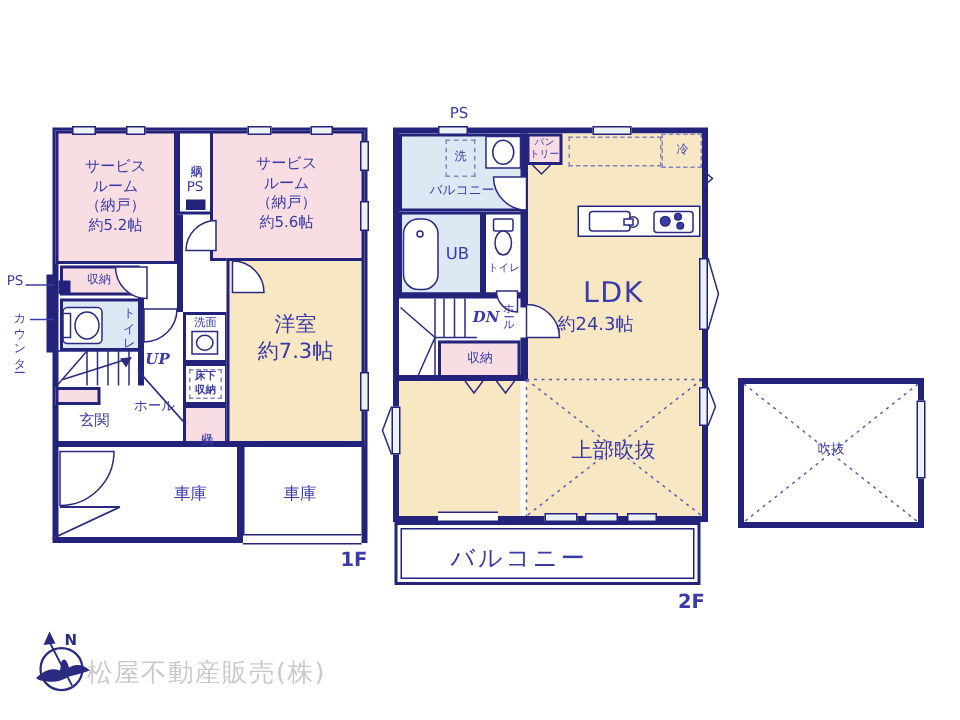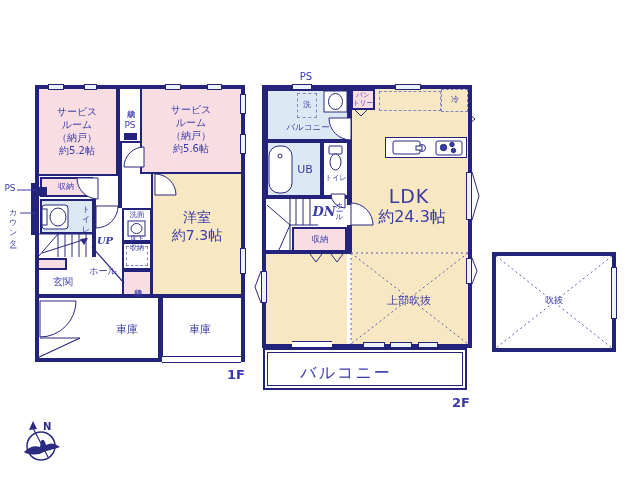--- a/index.html
+++ b/index.html
@@ -218,46 +218,47 @@
   <div class="lbl v" style="left:130px;top:104px;font-size:8px;">収納</div>
   <div class="lbl" style="left:130px;top:126px;font-size:9px;">PS</div>
   <div class="lbl" style="left:191px;top:129px;font-size:10px;">サービス
 ルーム
 （納戸）
 約5.6帖</div>
   <div class="lbl" style="left:66px;top:187px;font-size:8px;">収納</div>
   <div class="lbl v" style="left:85px;top:215px;font-size:8px;">トイレ</div>
   <div class="lbl it" style="left:105px;top:240px;font-size:10px;">UP</div>
   <div class="lbl" style="left:137px;top:215px;font-size:7.5px;">洗面</div>
-  <div class="lbl" style="left:137px;top:244px;font-size:7px;">床下
+  <div class="lbl" style="left:137px;top:256px;font-size:7px;font-weight:bold;">床下
 収納</div>
   <div class="lbl v" style="left:137px;top:283px;font-size:8px;">収納</div>
   <div class="lbl" style="left:197px;top:217px;font-size:14px;">洋室</div>
   <div class="lbl" style="left:197px;top:235px;font-size:14px;">約7.3帖</div>
   <div class="lbl" style="left:63px;top:281px;font-size:10px;font-family:Liberation Serif, serif;">玄関</div>
   <div class="lbl" style="left:103px;top:272px;font-size:9px;">ホール</div>
   <div class="lbl" style="left:127px;top:330px;font-size:11px;">車庫</div>
   <div class="lbl" style="left:200px;top:330px;font-size:11px;">車庫</div>
   <div class="lbl bold" style="left:236px;top:375px;font-size:13px;">1F</div>
   <div class="lbl" style="left:10px;top:189px;font-size:9px;">PS</div>
   <div class="lbl v" style="left:12px;top:224px;font-size:8px;">カウンター</div>
 
   <div class="lbl" style="left:306px;top:76px;font-size:10px;">PS</div>
   <div class="lbl" style="left:307px;top:105px;font-size:8px;">洗</div>
   <div class="lbl" style="left:308px;top:128px;font-size:8.5px;">バルコニー</div>
   <div class="lbl" style="left:363px;top:99px;font-size:6.5px;">パン
 トリー</div>
   <div class="lbl" style="left:455px;top:100px;font-size:8px;">冷</div>
   <div class="lbl" style="left:409px;top:196px;font-size:19px;letter-spacing:1px;">LDK</div>
-  <div class="lbl" style="left:412px;top:217px;font-size:16px;">約24.3帖</div>
+  <div class="lbl" style="left:397px;top:217px;font-size:12px;">約24.3帖</div>
   <div class="lbl" style="left:305px;top:170px;font-size:11px;">UB</div>
   <div class="lbl" style="left:336px;top:179px;font-size:7px;">トイレ</div>
-  <div class="lbl it" style="left:324px;top:212px;font-size:13px;">DN</div>
+  <div class="lbl it" style="left:324px;top:212px;font-size:10px;">DN</div>
   <div class="lbl v" style="left:339px;top:207px;font-size:7.5px;">ホール</div>
   <div class="lbl" style="left:320px;top:240px;font-size:8.5px;">収納</div>
-  <div class="lbl" style="left:409px;top:301px;font-size:11px;">上部吹抜</div>
+  <div class="lbl" style="left:409px;top:301px;font-size:14px;">上部吹抜</div>
   <div class="lbl" style="left:346px;top:373px;font-size:16px;letter-spacing:2px;">バルコニー</div>
   <div class="lbl bold" style="left:461px;top:403px;font-size:13px;">2F</div>
 
   <div class="lbl" style="left:554px;top:301px;font-size:9px;">吹抜</div>
 
+  <div class="lbl raw gray" style="left:58px;top:438px;font-size:17px;letter-spacing:1px;">松屋不動産販売(株)</div>
 
 </div>
 
 </body></html>

